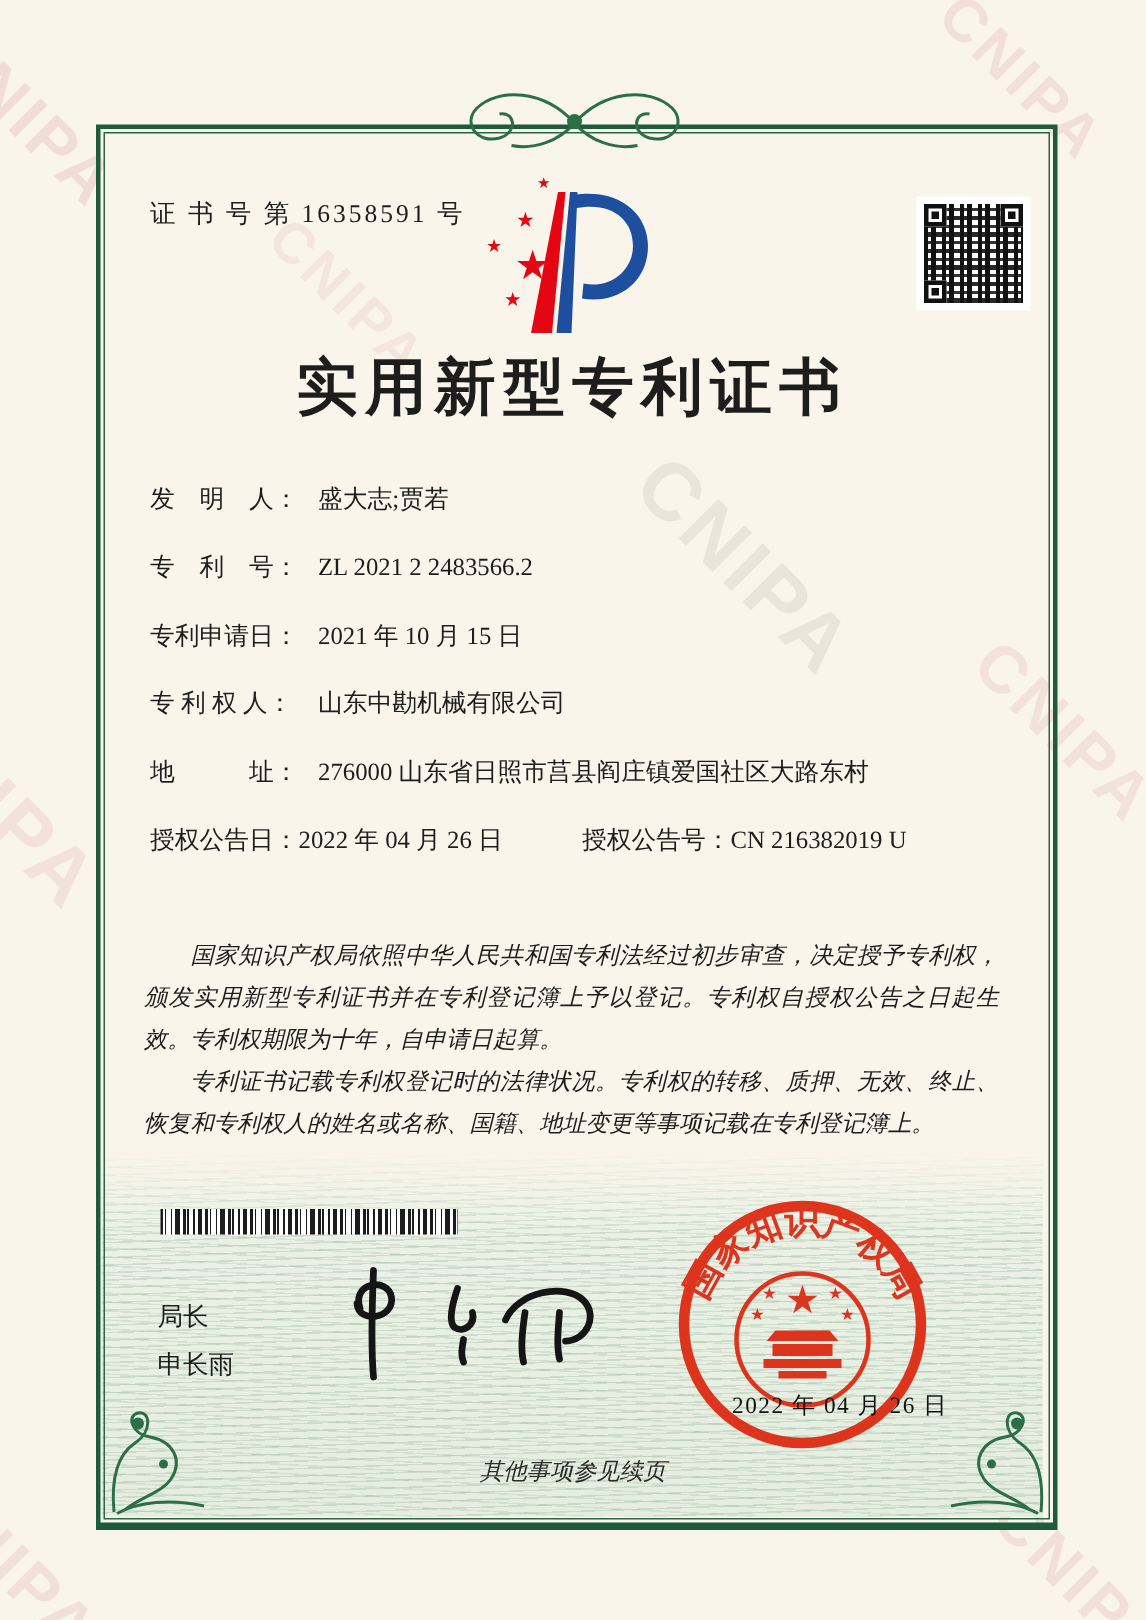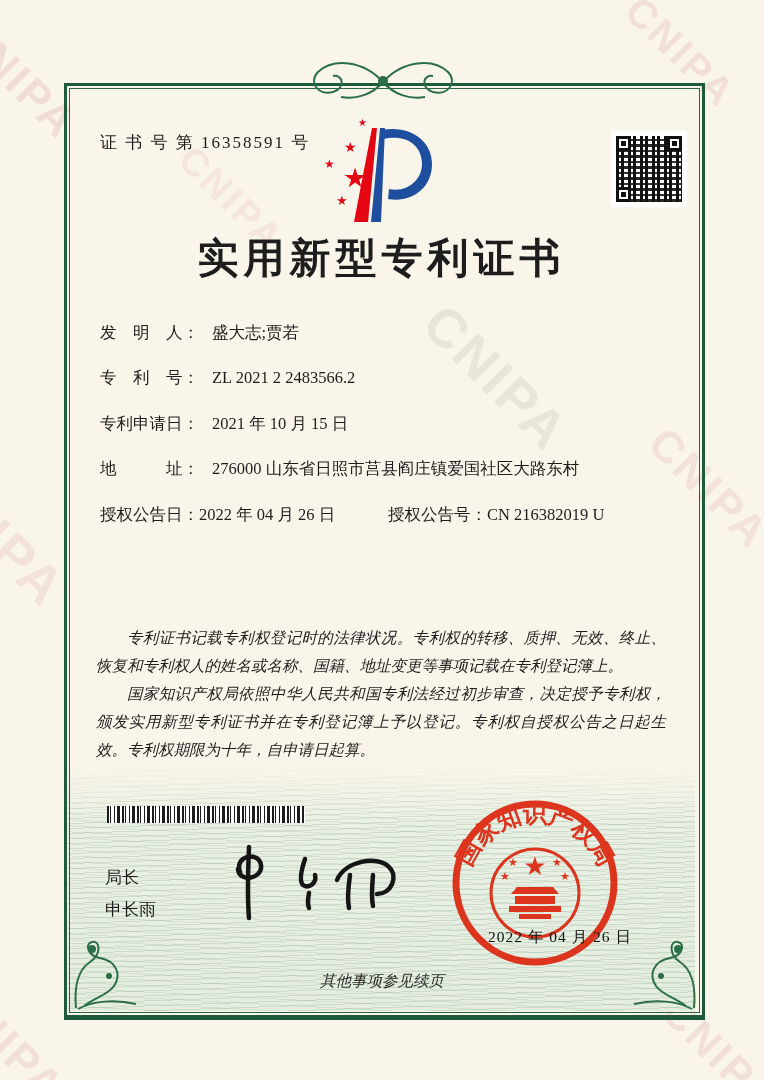--- a/index.html
+++ b/index.html
@@ -139,30 +139,31 @@
       <div class="finder f-bl"></div>
     </div>
   </div>
 
   <div class="title">实用新型专利证书</div>
 
   <div class="fields">
     <div class="frow"><span class="lab">发　明　人：</span><span>盛大志;贾若</span></div>
     <div class="frow"><span class="lab">专　利　号：</span><span>ZL 2021 2 2483566.2</span></div>
     <div class="frow"><span class="lab">专利申请日：</span><span>2021 年 10 月 15 日</span></div>
+    <div class="frow"><span class="lab">专 利 权 人：</span><span>山东中勘机械有限公司</span></div>
     <div class="frow"><span class="lab">地　　　址：</span><span>276000 山东省日照市莒县阎庄镇爱国社区大路东村</span></div>
     <div class="grant-row">
       <span>授权公告日：</span><span>2022 年 04 月 26 日</span>
       <span class="grant-second"><span>授权公告号：</span><span>CN 216382019 U</span></span>
     </div>
   </div>
 
   <div class="paras">
+    <p>国家知识产权局依照中华人民共和国专利法经过初步审查，决定授予专利权，颁发实用新型专利证书并在专利登记簿上予以登记。专利权自授权公告之日起生效。专利权期限为十年，自申请日起算。</p>
     <p>专利证书记载专利权登记时的法律状况。专利权的转移、质押、无效、终止、恢复和专利权人的姓名或名称、国籍、地址变更等事项记载在专利登记簿上。</p>
-    <p>国家知识产权局依照中华人民共和国专利法经过初步审查，决定授予专利权，颁发实用新型专利证书并在专利登记簿上予以登记。专利权自授权公告之日起生效。专利权期限为十年，自申请日起算。</p>
   </div>
 
   <div class="barcode"></div>
 
   <div class="sig-title">局长</div>
   <div class="sig-name">申长雨</div>
   <svg class="sig-script" width="185" height="88" viewBox="0 0 185 88">
     <g stroke="#151515" fill="none" stroke-width="4.5" stroke-linecap="round" stroke-linejoin="round">
       <path d="M22,32 C16,15 41,11 43,25 C45,39 21,43 20,29"></path>
       <path d="M31,7 C30,31 29,56 31,78"></path>

